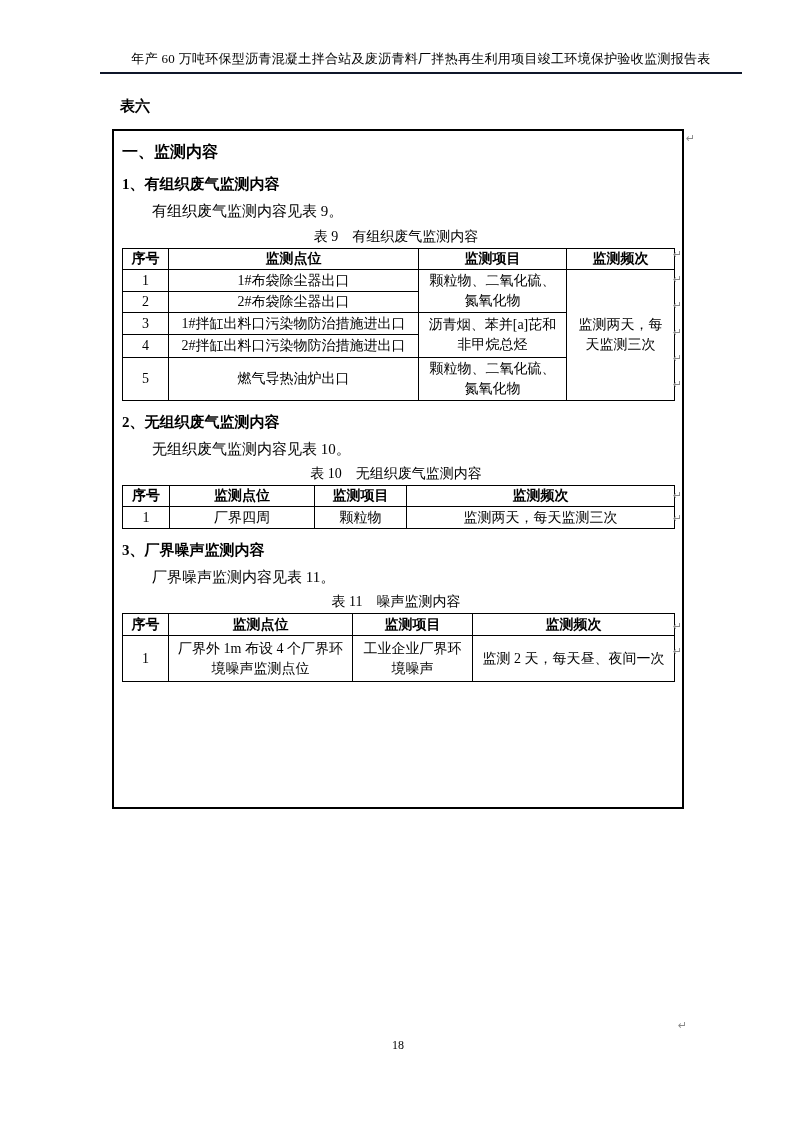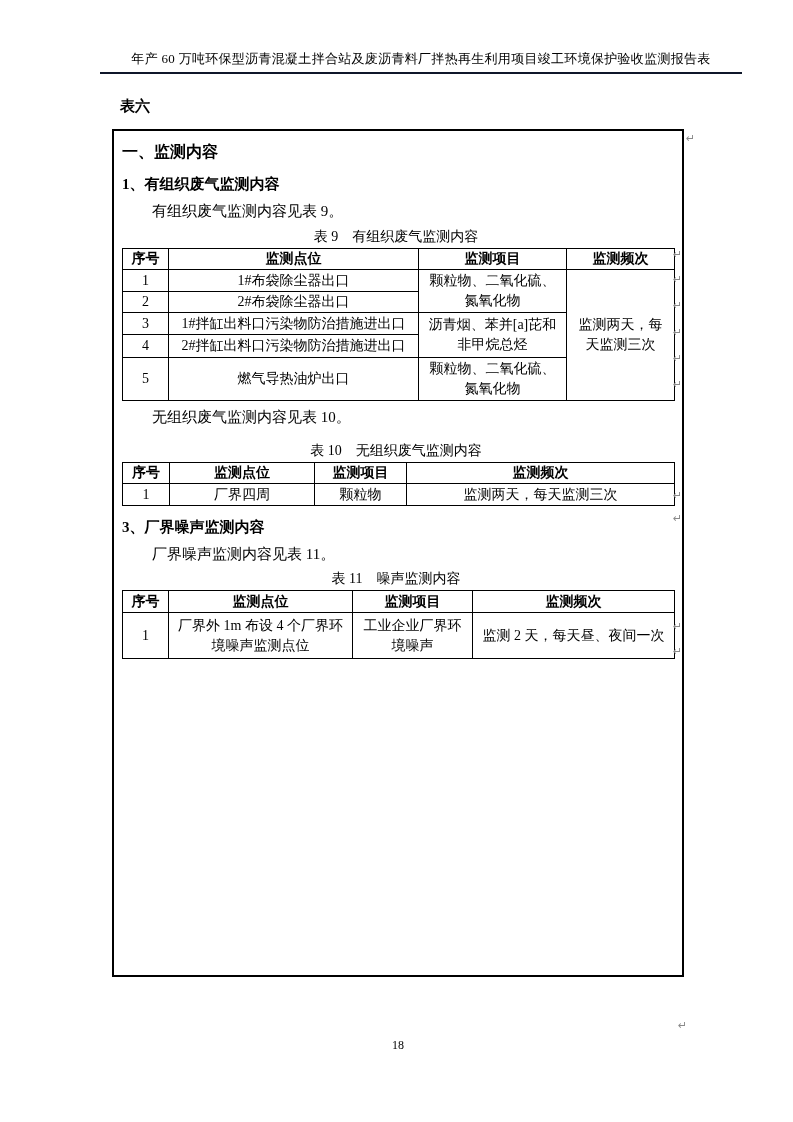--- a/index.html
+++ b/index.html
@@ -35,21 +35,21 @@
     top: 97px;
     font-size: 15px;
     font-weight: bold;
   }
   
   .main-box {
     position: absolute;
     left: 112px;
     top: 129px;
     width: 572px;
-    height: 848px;
+    height: 680px;
     border: 2px solid #000;
     box-sizing: border-box;
     padding: 8px 0 0 6px;
     overflow: hidden;
   }
   .main-title {
     font-size: 16px;
     font-weight: bold;
     margin: 2px 0 0 2px;
     line-height: 22px;
@@ -160,22 +160,23 @@
         <td>2#拌缸出料口污染物防治措施进出口</td>
       </tr>
       <tr style="height:43px">
         <td>5</td>
         <td>燃气导热油炉出口</td>
         <td>颗粒物、二氧化硫、氮氧化物</td>
       </tr>
     </tbody>
       </table>
 
+    <div class="sec-title">2、无组织废气监测内容</div>
     <div class="intro">无组织废气监测内容见表 10。</div>
-    <div class="tbl-caption" style="margin-top:15px">表 10　无组织废气监测内容</div>
+    <div class="tbl-caption" style="margin-top:6px">表 10　无组织废气监测内容</div>
 
     <table class="mon">
       <colgroup>
         <col style="width:47px">
           <col style="width:145px">
           <col style="width:92px">
           <col style="width:268px">
       </colgroup>
       <tbody>
           <tr style="height:20px">

